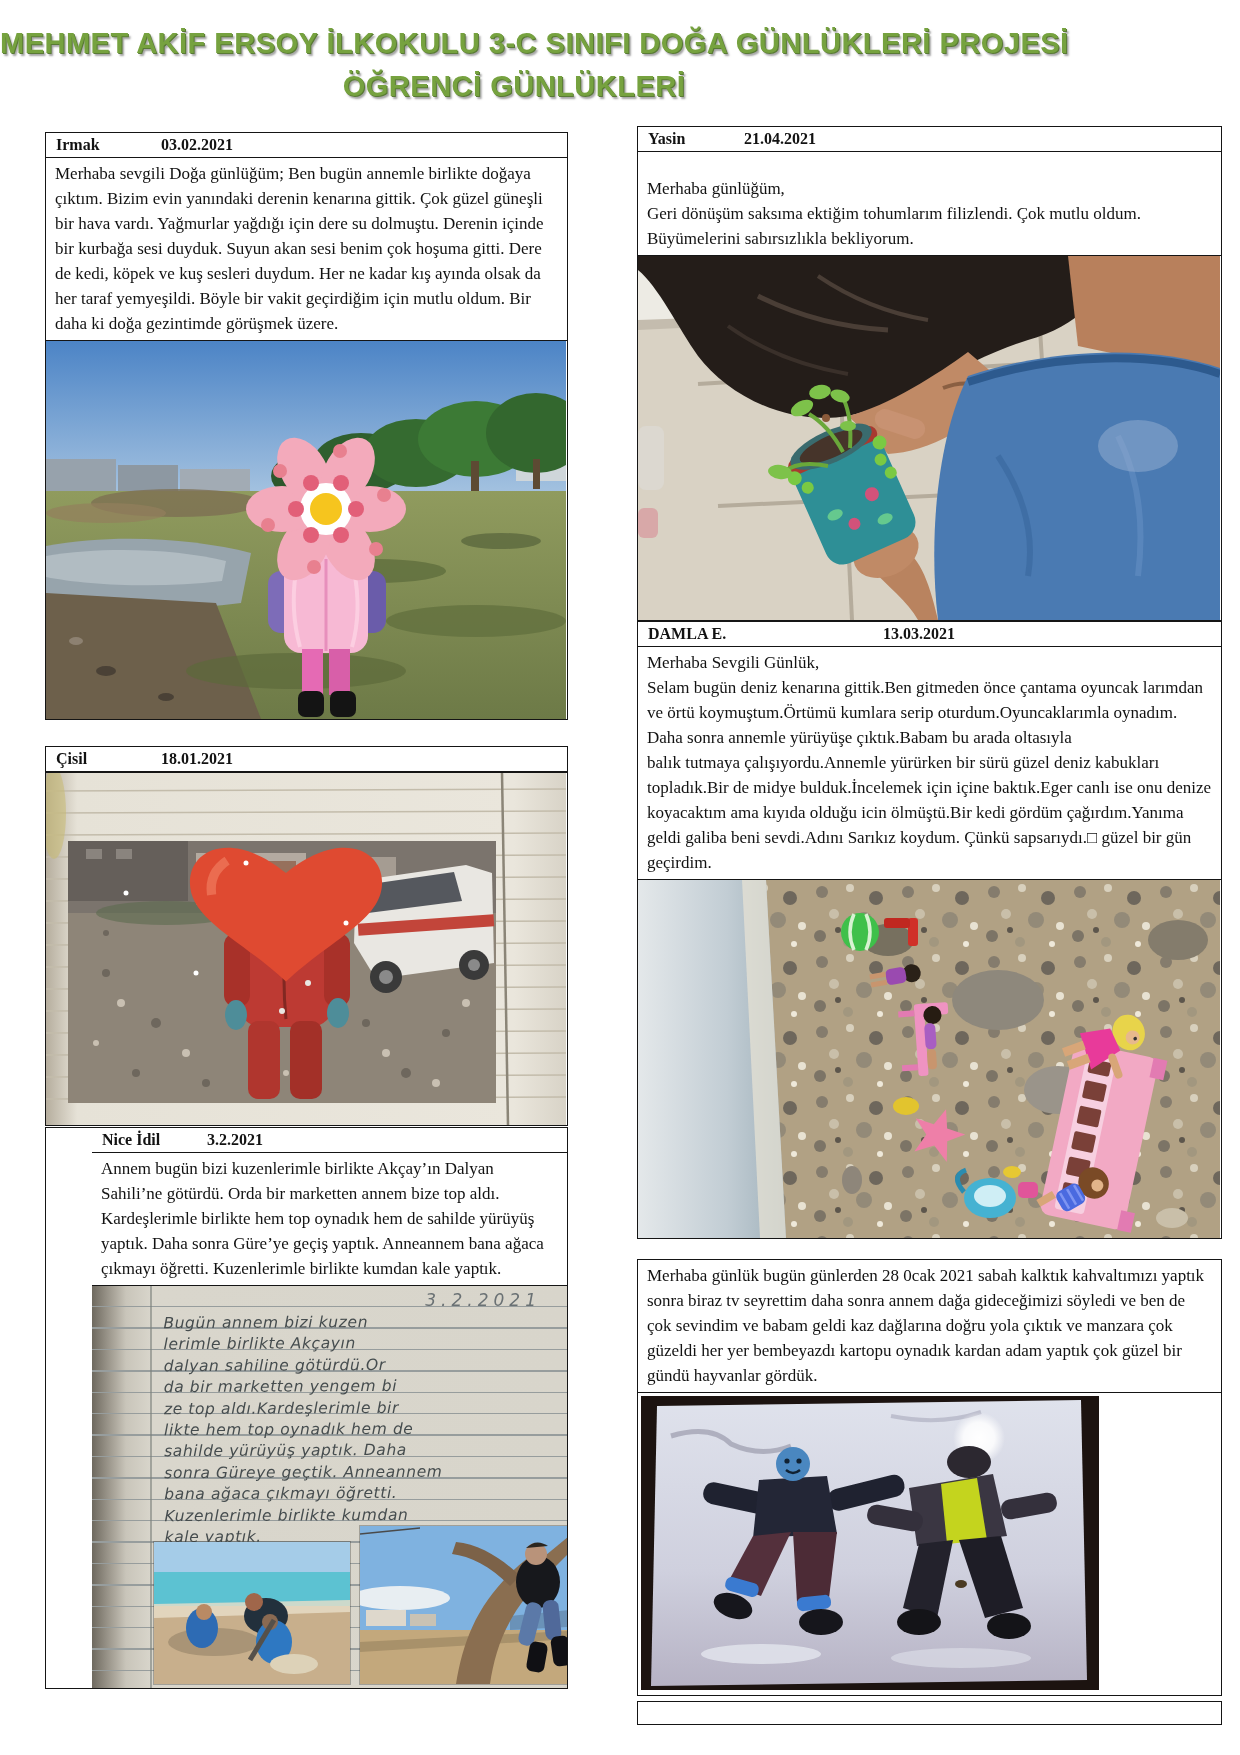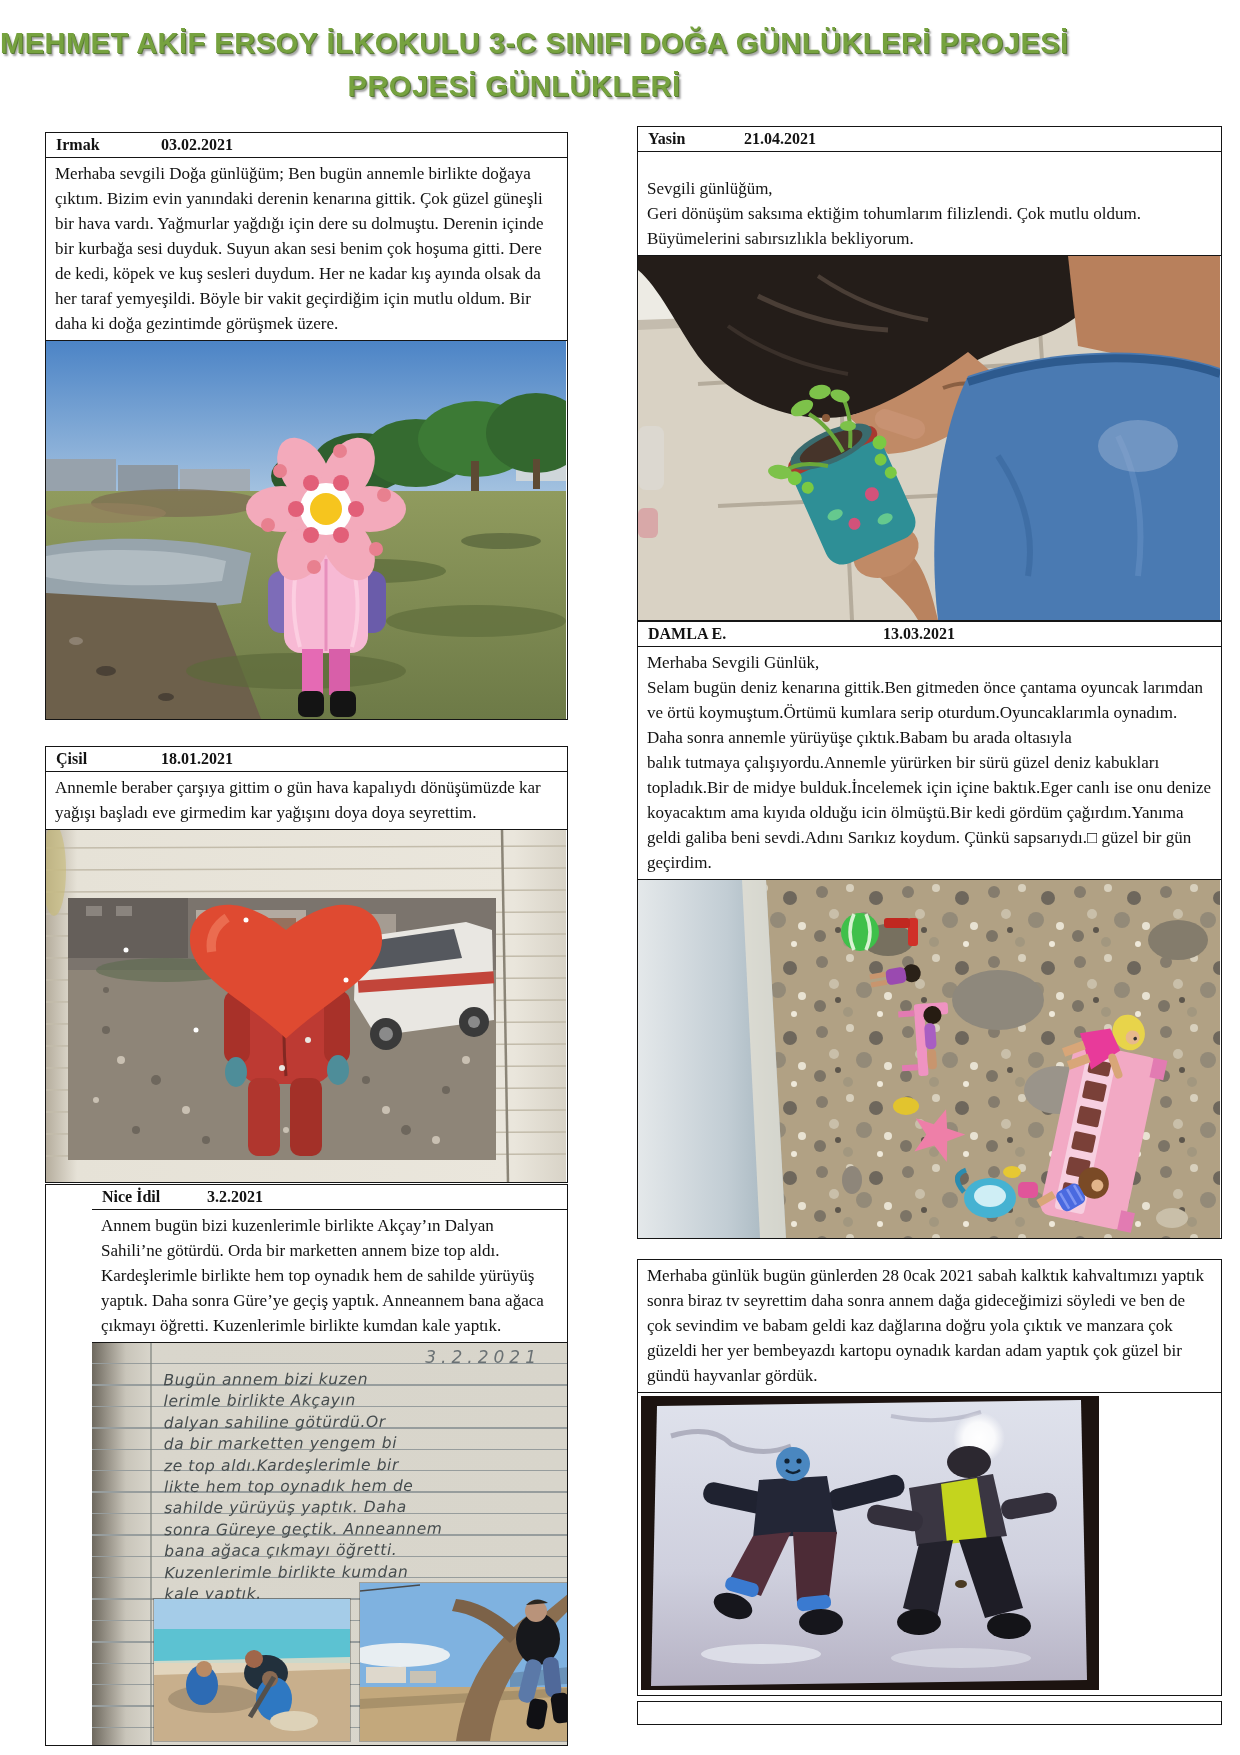--- a/index.html
+++ b/index.html
@@ -43,21 +43,21 @@
   
   .eren-frame{position:absolute;left:3px;top:3px;width:458px;height:294px;background:#1c1310;}
 </style>
 </head>
 <body>
 
 <div class="page">
 
   <div class="title">
     <div>MEHMET AKİF ERSOY İLKOKULU 3-C SINIFI DOĞA GÜNLÜKLERİ PROJESİ</div>
-    <div>PROJESİ GÜNLÜKLERİ</div>
+    <div>ÖĞRENCİ GÜNLÜKLERİ</div>
   </div>
 
   <div class="col col-left" style="top:132px;">
 
     <section class="entry">
       <div class="ehead">
         <span class="ename">Irmak</span>
         <span class="edate">03.02.2021</span>
       </div>
       <div class="etext">Merhaba sevgili Doğa günlüğüm; Ben bugün annemle birlikte doğaya çıktım. Bizim evin yanındaki derenin kenarına gittik. Çok güzel güneşli bir hava vardı. Yağmurlar yağdığı için dere su dolmuştu. Derenin içinde bir kurbağa sesi duyduk. Suyun akan sesi benim çok hoşuma gitti. Dere de kedi, köpek ve kuş sesleri duydum. Her ne kadar kış ayında olsak da her taraf yemyeşildi. Böyle bir vakit geçirdiğim için mutlu oldum. Bir daha ki doğa gezintimde görüşmek üzere.</div>
@@ -141,21 +141,20 @@
           </g>
         </svg>
       </div>
     </section>
 
     <section class="entry" style="margin-top:26px;">
       <div class="ehead">
         <span class="ename">Çisil</span>
         <span class="edate">18.01.2021</span>
       </div>
-      <div class="etext">Annemle beraber  çarşıya gittim o gün hava kapalıydı dönüşümüzde kar yağışı başladı eve girmedim kar yağışını doya doya seyrettim.</div>
       <div class="ephoto" style="height:352px;">
         <svg width="520" height="352" viewBox="0 0 520 352" preserveAspectRatio="none">
           <defs>
             <linearGradient id="pap1" x1="0" y1="0" x2="1" y2="0">
               <stop offset="0" stop-color="#b6ae9e"></stop>
                 <stop offset=".06" stop-color="#e6e2d7"></stop>
               <stop offset=".9" stop-color="#eae6dc"></stop>
                 <stop offset="1" stop-color="#d8d3c7"></stop>
             </linearGradient>
           </defs>
@@ -324,21 +323,21 @@
   </div>
 
   <div class="col col-right" style="top:126px;font-family:Liberation Serif, serif;">
 
     <section class="entry">
       <div class="ehead">
         <span class="ename" style="min-width:96px;">Yasin</span>
         <span class="edate">21.04.2021</span>
       </div>
       <div class="etext" style="padding-top:24px;min-height:70px;">
-        <p>Sevgili günlüğüm,</p>
+        <p>Merhaba günlüğüm,</p>
         <p>Geri dönüşüm saksıma ektiğim tohumlarım filizlendi. Çok mutlu oldum.</p>
         <p>Büyümelerini sabırsızlıkla bekliyorum.</p>
       </div>
       <div class="ephoto" style="height:364px;">
         <svg width="582" height="364" viewBox="0 0 582 364" preserveAspectRatio="none">
           <rect width="582" height="364" fill="#d9d2c4"></rect>
           <g stroke="#b5ac9c" stroke-width="4">
             <line x1="196" y1="0" x2="214" y2="364"></line>
             <line x1="400" y1="40" x2="420" y2="364"></line>
             <line x1="60" y1="128" x2="582" y2="96"></line>

